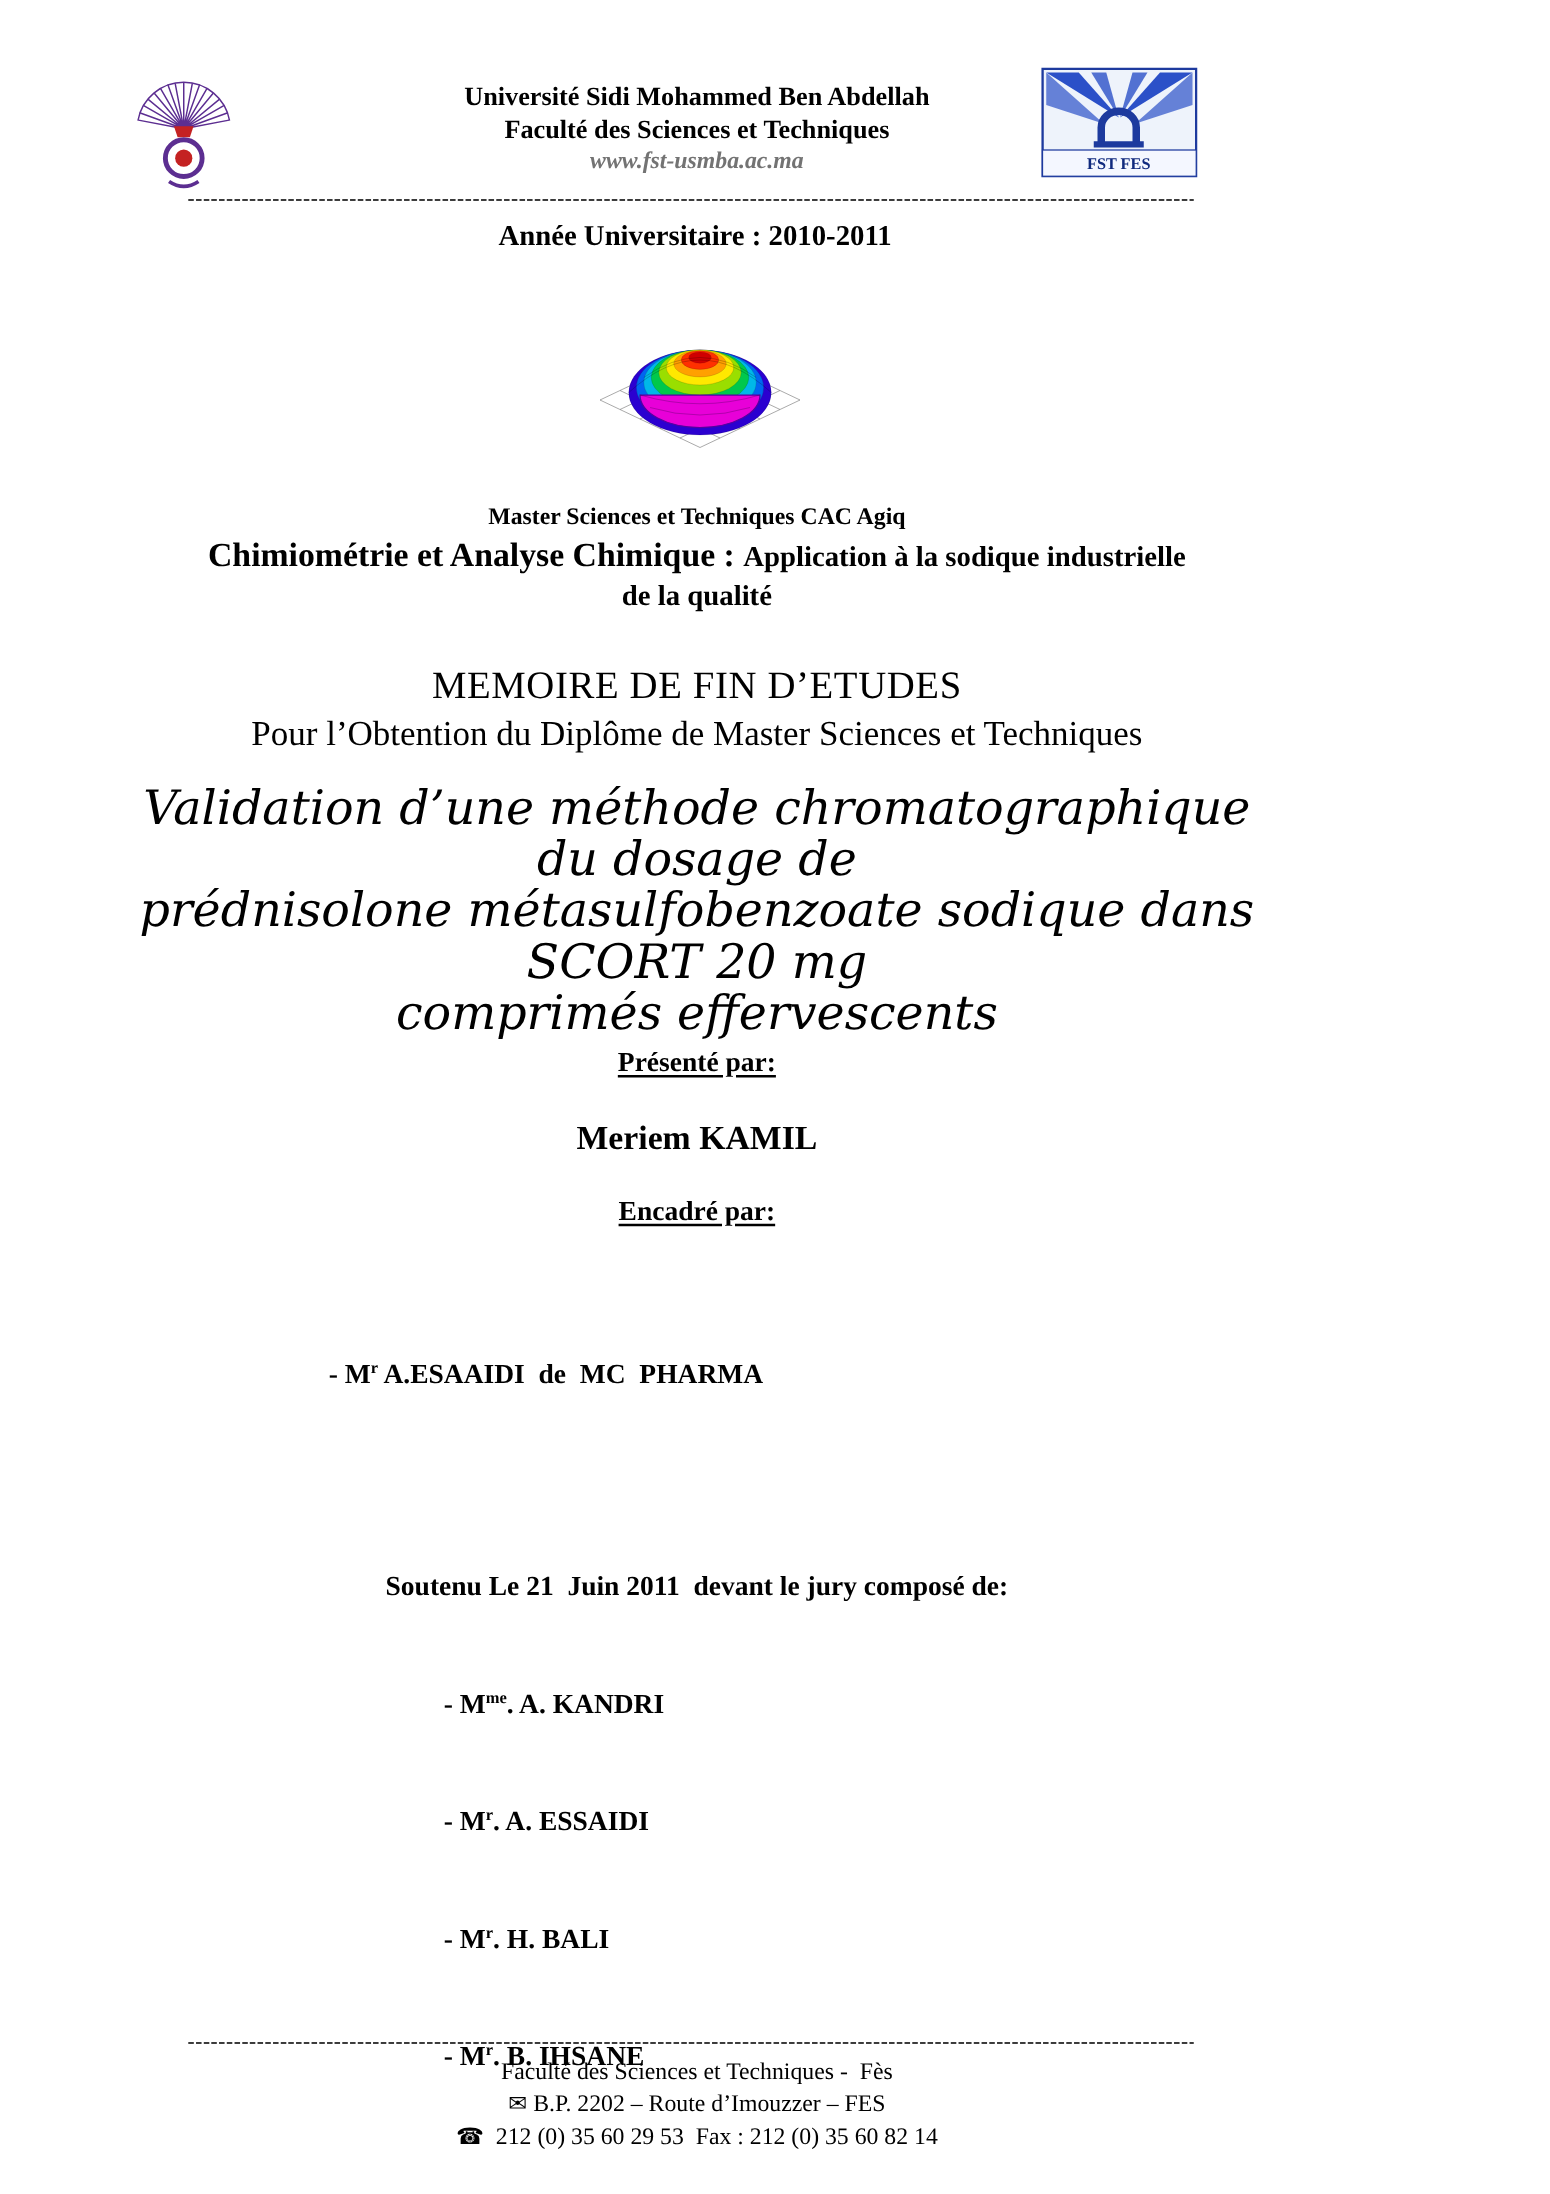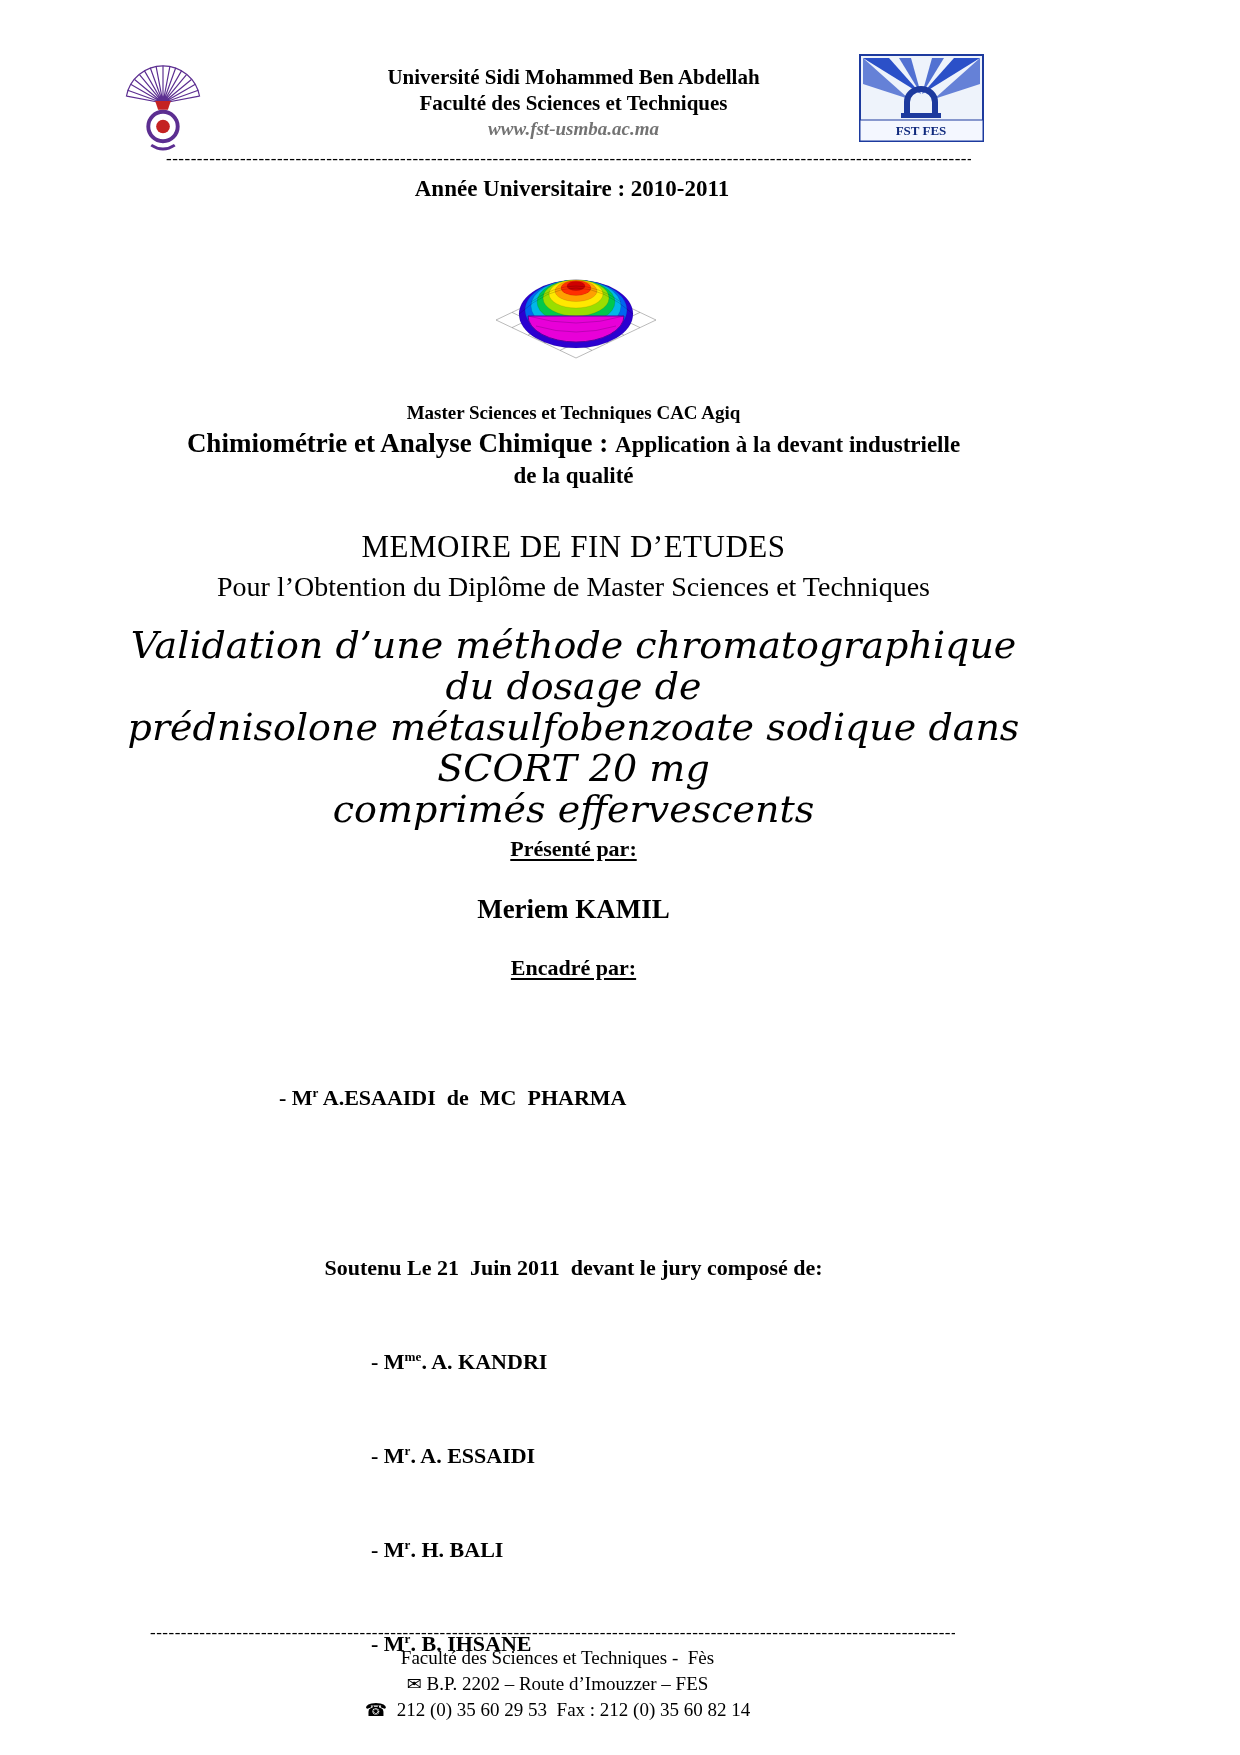--- a/index.html
+++ b/index.html
@@ -2,26 +2,26 @@
 <html><head>
 <meta charset="utf-8">
 <style>
   * { margin:0; padding:0; box-sizing:border-box; }
   html,body { background:#ffffff; }
   body {
     width:1240px; height:1755px;
     font-family:"Liberation Serif","DejaVu Serif",serif;
     color:#000;
   }
-  .page { position:relative; width:1240px; height:1755px; background:#fff; overflow:hidden;padding-left:16px; }
+  .page { position:relative; width:1240px; height:1755px; background:#fff; overflow:hidden; }
   .content { margin-left:105px; width:905px; }
 
   .header { position:relative; height:100px; margin-top:52px; }
   .logo-left  { position:absolute; left:2px;  top:0; }
-  .logo-right { position:absolute; right:42px; top:2px; }
+  .logo-right { position:absolute; right:52px; top:2px; }
   .header-center { text-align:center; padding-top:12px; }
   .univ-name, .fac-name { font-size:21px; font-weight:bold; line-height:26px; }
   .website { font-size:19px; font-weight:bold; font-style:italic; color:#737373; line-height:26px; cursor:pointer; }
 
   .dashline { width:805px; margin-left:45px; overflow:hidden; white-space:nowrap;
               font-size:17px; line-height:14px; letter-spacing:.5px; }
 
   .year { text-align:center; font-size:23px; font-weight:bold; margin-top:10px; padding-right:3px; }
 
   .plot-wrap { text-align:center; margin-top:26px; }
@@ -128,21 +128,21 @@
         </g>
         <path d="M44,88 A48,26 0 0 0 140,88 Z" fill="#e800d8" stroke="#5500a0" stroke-width="1"></path>
         <g stroke="rgba(60,0,80,0.5)" stroke-width="0.5" fill="none">
           <path d="M44,88 Q92,102 140,88"></path>
           <path d="M52,98 Q92,110 132,98"></path>
         </g>
       </svg>
     </div>
 
     <div class="prog1">Master Sciences et Techniques CAC Agiq</div>
-    <div class="prog2"><span class="prog2-main">Chimiométrie et Analyse Chimique : </span><span class="prog2-sub">Application à la devant industrielle</span></div>
+    <div class="prog2"><span class="prog2-main">Chimiométrie et Analyse Chimique : </span><span class="prog2-sub">Application à la sodique industrielle</span></div>
     <div class="prog3">de la qualité</div>
 
     <div class="mem-h">MEMOIRE DE FIN D’ETUDES</div>
     <div class="mem-s">Pour l’Obtention du Diplôme de Master Sciences et Techniques</div>
 
     <div class="thesis">
       <div>Validation d’une méthode chromatographique du dosage de</div>
       <div>prédnisolone métasulfobenzoate sodique dans SCORT 20 mg</div>
       <div>comprimés effervescents</div>
     </div>

